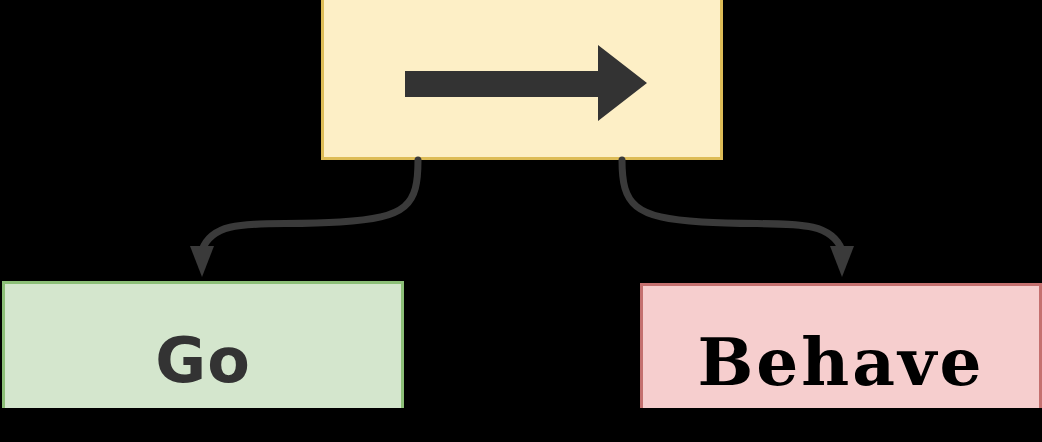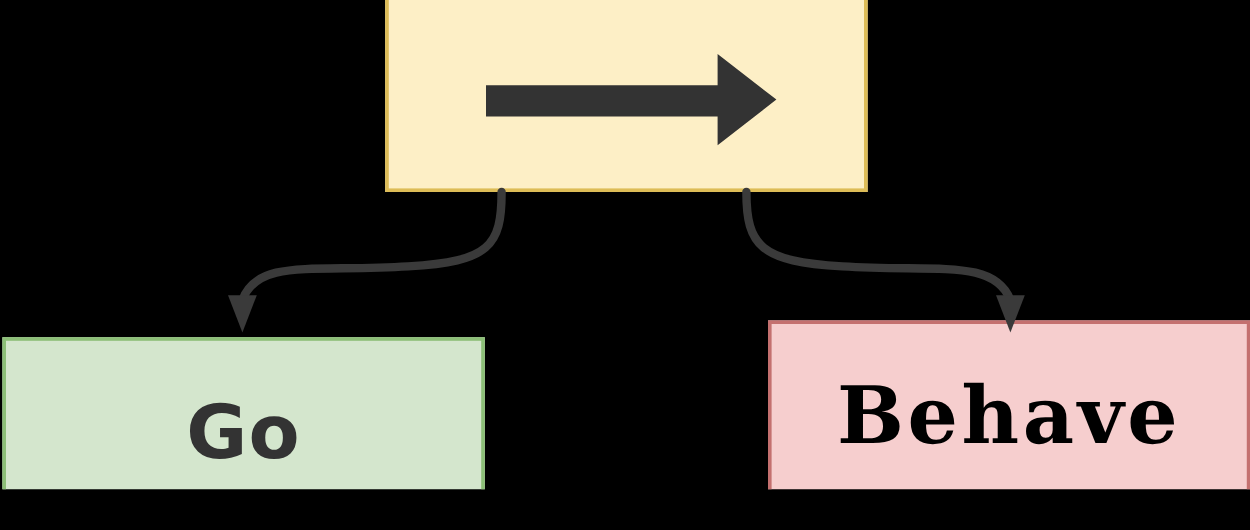--- a/index.html
+++ b/index.html
@@ -35,21 +35,21 @@
   #node-go {
     left: 2px;
     top: 281px;
     width: 402px;
     height: 160px;
     background: #D4E6CD;
     border: 3px solid #8CBF77;
   }
   #node-behave {
     left: 640px;
-    top: 267px;
+    top: 283px;
     width: 402px;
     height: 158px;
     background: #F6CECE;
     border: 3px solid #C4706F;
   }
   .node-label {
     user-select: none;
     white-space: nowrap;
   }
   #label-go {

